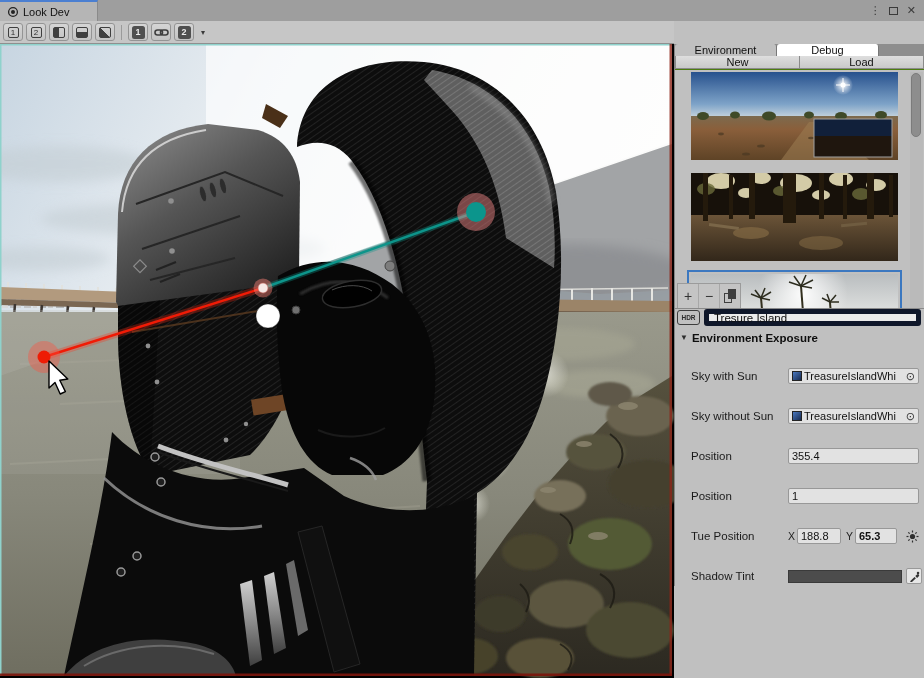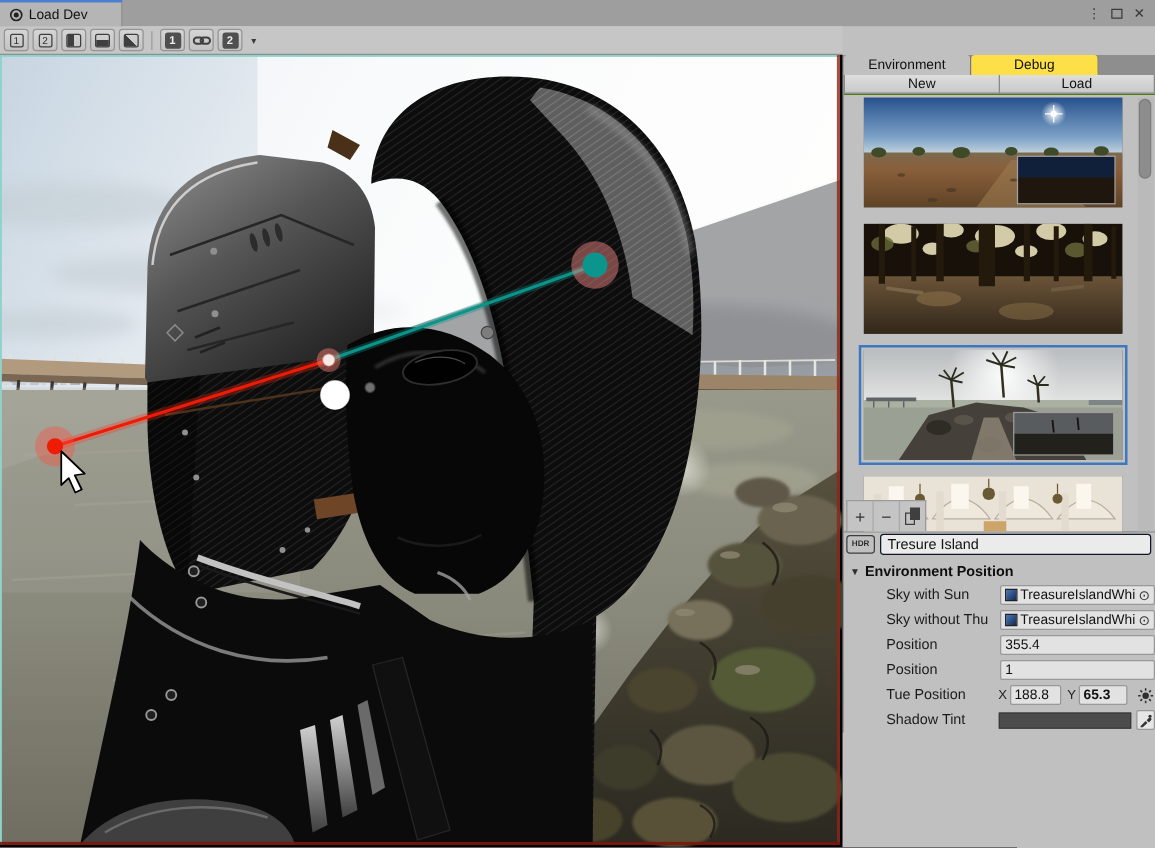--- a/index.html
+++ b/index.html
@@ -35,21 +35,21 @@
   .main{display:flex;height:542px;}
   .viewport{width:674px;height:634px;position:relative;background:#000;}
   .viewport svg{display:block;}
 
   
   .panel{width:250px;background:#c0c0c0;display:flex;flex-direction:column;border-left:1px solid #858585;}
   .ptabs{height:20px;background:#8e8e8e;display:flex;font-size:11px;}
   .ptab{width:102px;display:flex;align-items:center;justify-content:center;color:#101010;
     border-right:1px solid #787878;border-radius:3px 3px 0 0;}
   .ptab.active{background:#c0c0c0;}
-  .ptab.inactive{background:#fde047;}
+  .ptab.inactive{background:#ffffff;}
   .newload{height:20px;display:flex;border-bottom:1px solid #4d7c0f;}
   .nlbtn{flex:1;background:linear-gradient(#dedede,#c9c9c9);border:1px solid #8a8a8a;border-top:none;
     display:flex;align-items:center;justify-content:center;font-size:11px;color:#111;}
   .nlbtn + .nlbtn{border-left:none;}
 
   .thumbs{position:relative;height:446px;overflow:hidden;padding:2px 0 0 16px;border-bottom:1px solid #8a8a8a;}
   .thumb{width:207px;height:88px;margin-bottom:13px;position:relative;background:#777;}
   .thumb svg{display:block;width:207px;height:88px;}
   .thumb.selected{outline:2px solid #3c78c0;outline-offset:2px;}
   .scrollbar{position:absolute;right:1px;top:2px;width:13px;height:442px;background:#bababa;}
@@ -60,28 +60,28 @@
   .lf-btn{flex:1;height:100%;display:flex;align-items:center;justify-content:center;
     color:#333;font-size:14px;border-right:1px solid #a8a8a8;}
   .lf-btn:last-child{border-right:none;}
   .copy-icon{position:relative;width:12px;height:14px;}
   .copy-back{position:absolute;left:0;bottom:0;width:8px;height:10px;border:1.3px solid #3f3f3f;background:#c4c4c4;}
   .copy-front{position:absolute;right:0;top:0;width:8px;height:10px;background:#3f3f3f;}
 
   .hdrrow{height:26px;display:flex;align-items:center;gap:4px;padding:0 3px 0 2px;}
   .hdr-badge{width:23px;height:15px;border:1px solid #3d3d3d;border-radius:3px;font-size:6.5px;font-weight:bold;
     color:#2c2c2c;display:flex;align-items:center;justify-content:center;}
-  .name-field{flex:1;height:17px;background:#ebebeb;border:1px solid #0f172a;border-radius:3px;
+  .name-field{flex:1;height:17px;background:#ebebeb;border:5px solid #0f172a;border-radius:3px;
     font-size:11.5px;color:#111;display:flex;align-items:center;padding-left:5px;}
 
   .settings{flex:1;padding-top:3px;}
   .sec-header{display:flex;align-items:center;gap:4px;padding-left:5px;height:17px;
     font-size:11.5px;font-weight:bold;color:#0e0e0e;}
   .tri{font-size:8px;color:#2e2e2e;}
-  .row{display:flex;align-items:center;height:20px;padding-left:34px;}
+  .row{display:flex;align-items:center;height:20px;padding-left:16px;margin-top:20px;}
   .rlabel{width:97px;font-size:11.5px;color:#1b1b1b;}
   .rfield{width:131px;height:16px;background:#e2e2e2;border:1px solid #989898;border-radius:2px;
     font-size:11px;color:#111;display:flex;align-items:center;padding:0 3px;overflow:hidden;}
   .texicon{width:10px;height:10px;background:linear-gradient(135deg,#4a78c0,#16294e);border:1px solid #222;
     margin-right:2px;flex:none;}
   .objval{flex:1;white-space:nowrap;overflow:hidden;font-size:11px;}
   .picker{font-size:11px;color:#333;flex:none;margin-left:1px;}
   .axis{font-size:10.5px;color:#222;width:9px;flex:none;}
   .xfield{width:44px;margin-right:5px;}
   .yfield{width:42px;margin-right:5px;font-weight:bold;}
@@ -94,21 +94,21 @@
 <body>
 
 <div class="window">
 
   <div class="titlebar">
     <div class="lookdev-tab">
       <svg width="12" height="12" viewBox="0 0 12 12">
         <circle cx="6" cy="6" r="4.4" fill="none" stroke="#222" stroke-width="1.3"></circle>
         <circle cx="6" cy="6" r="2" fill="#222"></circle>
       </svg>
-      <span>Load Dev</span>
+      <span>Look Dev</span>
     </div>
     <div class="win-btns">
       <span class="menu-dots">⋮</span>
       <span class="max-box"></span>
       <span class="close-x">✕</span>
     </div>
   </div>
 
   <div class="toolbar">
     <div class="tbtn">
@@ -708,34 +708,34 @@
       </div>
 
       <div class="hdrrow">
         <span class="hdr-badge">HDR</span>
         <div class="name-field">Tresure Island</div>
       </div>
 
       <div class="settings">
         <div class="sec-header">
           <span class="tri">▼</span>
-          <span>Environment Position</span>
+          <span>Environment Exposure</span>
         </div>
 
         <div class="row">
           <span class="rlabel">Sky with Sun</span>
           <div class="rfield">
             <span class="texicon"></span>
             <span class="objval">TreasureIslandWhi</span>
             <span class="picker">⊙</span>
           </div>
         </div>
 
         <div class="row">
-          <span class="rlabel">Sky without Thu</span>
+          <span class="rlabel">Sky without Sun</span>
           <div class="rfield">
             <span class="texicon"></span>
             <span class="objval">TreasureIslandWhi</span>
             <span class="picker">⊙</span>
           </div>
         </div>
 
         <div class="row">
           <span class="rlabel">Position</span>
           <div class="rfield">

